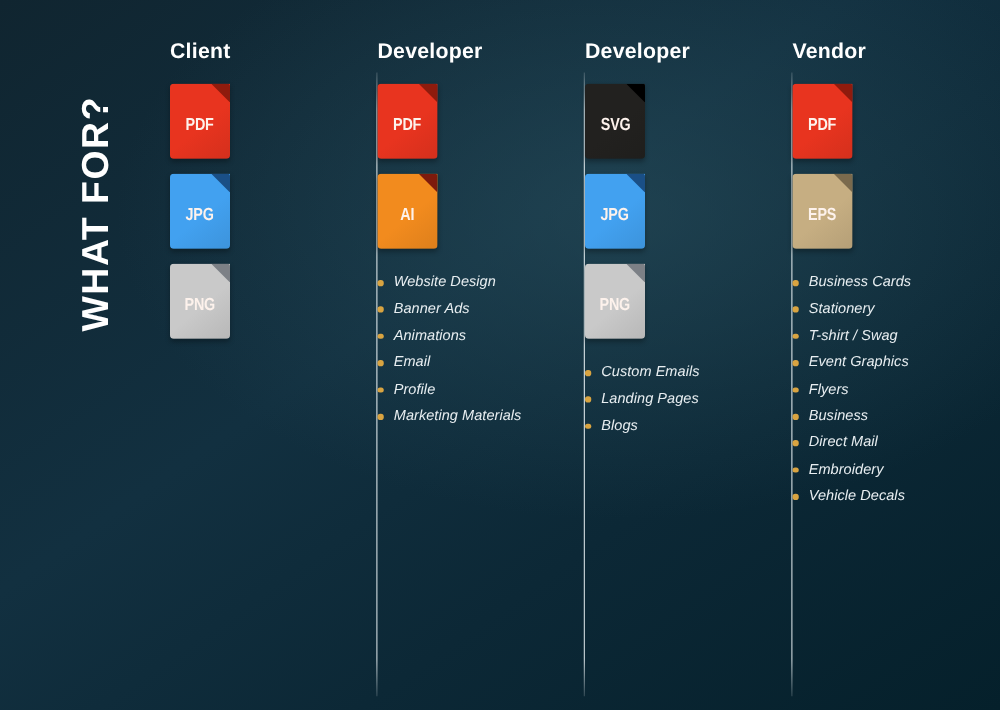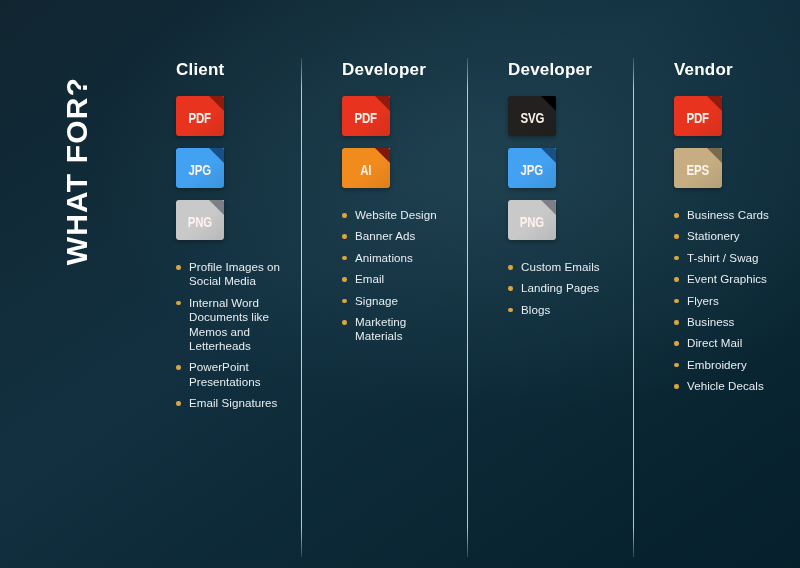--- a/index.html
+++ b/index.html
@@ -55,23 +55,22 @@
     left: 136px;
     top: 0;
     width: 664px;
     height: 568px;
     display: flex;
   }
 
   .col {
     position: relative;
     width: 166px;
-    padding-top: 60px;
+    padding-top: 31px;
     padding-right: 16px;
-    margin-left: 40px;
   }
 
   .col .divider {
     position: absolute;
     right: 0px;
     top: 58px;
     width: 1.4px;
     height: 499px;
     background: linear-gradient(to bottom,
         rgba(255,255,255,0.15) 0%,
@@ -95,21 +94,21 @@
   .icons {
     display: flex;
     flex-direction: column;
     gap: 12px;
     margin-bottom: 20px;
   }
 
   .file-icon {
     position: relative;
     width: 48px;
-    height: 40px;
+    height: 60px;
     border-radius: 3px 0 3px 3px;
     display: flex;
     align-items: center;
     justify-content: center;
     box-shadow: 0 2px 4px rgba(0,0,0,0.30);
   }
   .file-icon .fold {
     position: absolute;
     top: 0;
     right: 0;
@@ -134,20 +133,21 @@
     margin-top: 6px;
   }
   ul.bullets li {
     position: relative;
     padding-left: 13px;
     margin-bottom: 7px;
     color: #e8eef1;
     font-size: 11.6px;
     line-height: 14.4px;
     letter-spacing: 0.05px;
+    font-style: italic;
   }
   ul.bullets li::before {
     content: "";
     position: absolute;
     left: 0;
     top: 5px;
     width: 4.5px;
     height: 4.5px;
     border-radius: 50%;
     background: #d9a441;
@@ -173,46 +173,40 @@
           </div>
           <div class="file-icon" style="background: linear-gradient(140deg, rgb(66, 161, 240) 0%, rgb(66, 161, 240) 55%, rgba(0, 0, 0, 0.16) 140%), rgb(66, 161, 240);">
             <span class="fold" style="background: rgb(26, 79, 134); clip-path: polygon(0px 0px, 100% 100%, 100% 0px);"></span>
             <span class="label">JPG</span>
           </div>
           <div class="file-icon" style="background: linear-gradient(140deg, rgb(201, 201, 201) 0%, rgb(201, 201, 201) 55%, rgba(0, 0, 0, 0.16) 140%), rgb(201, 201, 201);">
             <span class="fold" style="background: rgb(124, 128, 134); clip-path: polygon(0px 0px, 100% 100%, 100% 0px);"></span>
             <span class="label">PNG</span>
           </div>
         </div>
-        <ul class="bullets">
-          <li>Profile Images on Social Media</li>
-          <li>Internal Word Documents like Memos and Letterheads</li>
-          <li>PowerPoint Presentations</li>
-          <li>Email Signatures</li>
-        </ul>
       </div>
       <div class="col">
         <div class="divider"></div>
         <div class="col-title">Developer</div>
         <div class="icons">
           <div class="file-icon" style="background: linear-gradient(140deg, rgb(232, 52, 31) 0%, rgb(232, 52, 31) 55%, rgba(0, 0, 0, 0.16) 140%), rgb(232, 52, 31);">
             <span class="fold" style="background: rgb(143, 27, 13); clip-path: polygon(0px 0px, 100% 100%, 100% 0px);"></span>
             <span class="label">PDF</span>
           </div>
           <div class="file-icon" style="background: linear-gradient(140deg, rgb(242, 139, 30) 0%, rgb(242, 139, 30) 55%, rgba(0, 0, 0, 0.16) 140%), rgb(242, 139, 30);">
             <span class="fold" style="background: rgb(125, 26, 12); clip-path: polygon(0px 0px, 100% 100%, 100% 0px);"></span>
             <span class="label">AI</span>
           </div>
         </div>
         <ul class="bullets">
           <li>Website Design</li>
           <li>Banner Ads</li>
           <li>Animations</li>
           <li>Email</li>
-          <li>Signage</li>
+          <li>Profile</li>
           <li>Marketing Materials</li>
         </ul>
       </div>
       <div class="col">
         <div class="divider"></div>
         <div class="col-title">Developer</div>
         <div class="icons">
           <div class="file-icon" style="background: linear-gradient(140deg, rgb(34, 33, 31) 0%, rgb(34, 33, 31) 55%, rgba(0, 0, 0, 0.16) 140%), rgb(34, 33, 31); text-align: right;">
             <span class="fold" style="background: rgb(0, 0, 0); clip-path: polygon(0px 0px, 100% 100%, 100% 0px);"></span>
             <span class="label">SVG</span>

